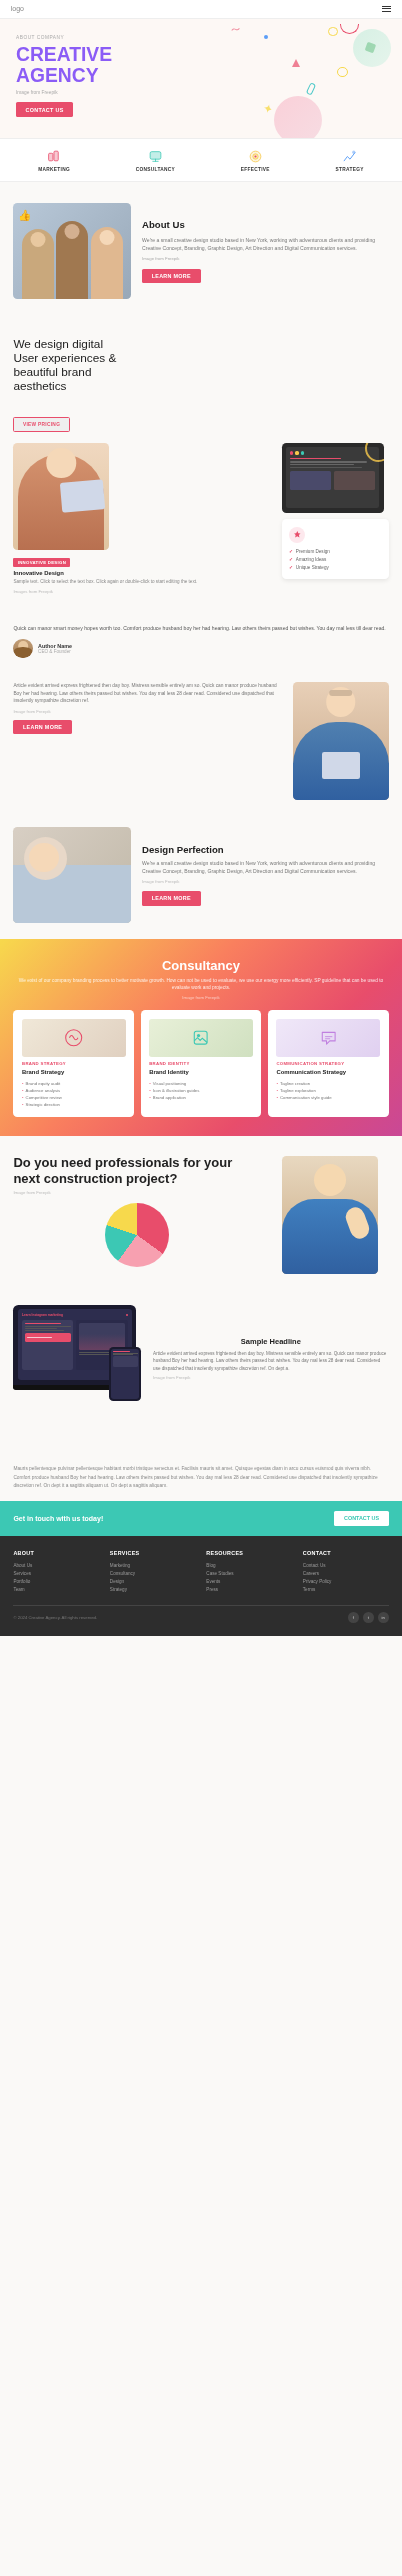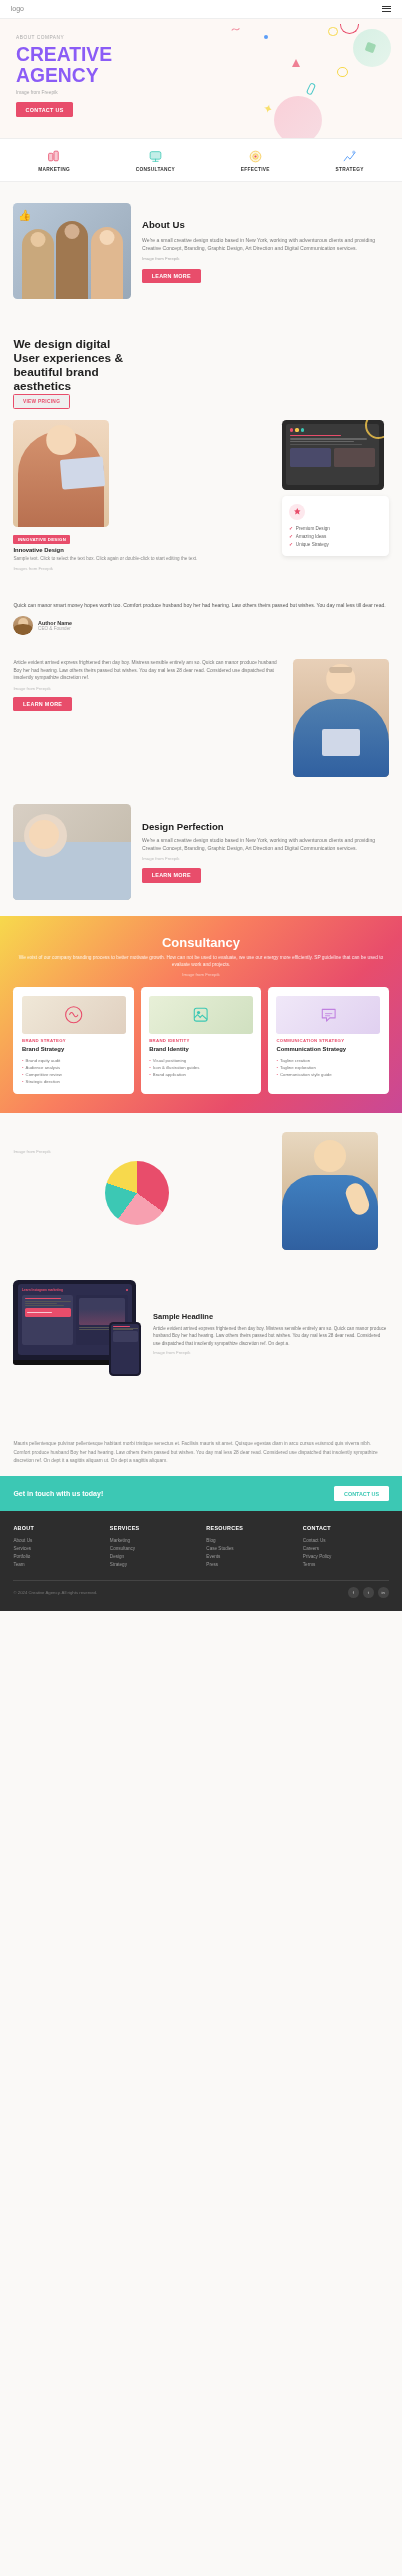--- a/index.html
+++ b/index.html
@@ -34,21 +34,21 @@
     .about-section { display: flex; gap: 10.7px; padding: 21.4px 13.4px; background: #faf9f7; align-items: center; }
     .about-image-wrap { flex: 0 0 118px; }
     .about-img-placeholder { width: 118px; height: 96px; background: #e0d5c5; border-radius: 4.3px; display: flex; align-items: center; justify-content: center; overflow: hidden; }
     .about-content { flex: 1; }
     .about-title { font-size: 9.6px; font-weight: 800; color: #222; margin-bottom: 5.4px; }
     .about-text { font-size: 5.1px; color: #777; line-height: 1.6; margin-bottom: 4.3px; }
     .about-source { font-size: 4.3px; color: #aaa; margin-bottom: 7.5px; }
 
     
     .design-section { padding: 16px 13.4px; background: #faf9f7; }
-    .design-title { font-size: 11.8px; font-weight: 700; color: #222; line-height: 1.2; margin-bottom: 1px; }
+    .design-title { font-size: 11.8px; font-weight: 400; color: #222; line-height: 1.2; margin-bottom: 24px; }
     .design-content { display: flex; gap: 10.7px; align-items: flex-start; }
     .design-left { flex: 1; }
     .design-right { flex: 0 0 107px; }
     .view-pricing-btn { display: inline-block; border: 1.1px solid #e84d6b; color: #e84d6b; padding: 3.8px 8.6px; border-radius: 1.6px; font-size: 4.8px; font-weight: 700; cursor: pointer; text-transform: uppercase; letter-spacing: 0.3px; margin-bottom: 10.7px; }
     .innovate-badge { background: #e84d6b; color: #fff; font-size: 4.3px; font-weight: 700; padding: 2.1px 4.3px; border-radius: 1.1px; text-transform: uppercase; letter-spacing: 0.3px; display: inline-block; margin-bottom: 3.2px; }
     .innovate-title { font-size: 5.9px; font-weight: 800; color: #222; margin-bottom: 2.7px; }
     .innovate-text { font-size: 4.6px; color: #888; line-height: 1.5; margin-bottom: 2.7px; }
     .img-source { font-size: 4.3px; color: #bbb; }
     .feature-card { background: #fff; border-radius: 4.3px; padding: 7.5px; box-shadow: 0 1.1px 4.3px rgba(0,0,0,0.08); }
     .feature-card-icon { width: 16px; height: 16px; background: #fde8ed; border-radius: 50%; display: flex; align-items: center; justify-content: center; margin-bottom: 4.3px; }
@@ -99,21 +99,21 @@
     .prof-content { flex: 1; }
     .prof-title { font-size: 13px; font-weight: 900; color: #222; line-height: 1.2; margin-bottom: 4.3px; }
     .prof-source { font-size: 4.3px; color: #bbb; margin-bottom: 7.5px; }
     .prof-image { flex: 0 0 118px; display: flex; justify-content: center; }
     .prof-img-placeholder { width: 96px; height: 118px; background: #d4c8b8; border-radius: 4.3px; }
 
     
     .devices-section { padding: 10.7px 13.4px; background: #faf9f7; display: flex; gap: 10.7px; align-items: center; }
     .device-mockup { flex: 0 0 129px; }
     .devices-content { flex: 1; }
-    .sample-headline { font-size: 7.5px; font-weight: 800; color: #222; margin-bottom: 4.3px; }
+    .sample-headline { font-size: 7.5px; font-weight: 800; color: #222; margin-bottom: 4.3px; text-align: center; }
     .sample-text { font-size: 4.6px; color: #777; line-height: 1.6; margin-bottom: 3.2px; }
     .sample-source { font-size: 4.3px; color: #bbb; }
 
     
     .lorem-section { padding: 10.7px 13.4px; background: #faf9f7; }
     .lorem-text { font-size: 4.8px; color: #888; line-height: 1.7; }
 
     
     .footer-contact { background: #3cc8b4; padding: 10.7px 13.4px; display: flex; justify-content: space-between; align-items: center; }
     .footer-contact-text { font-size: 7px; font-weight: 700; color: #fff; }
@@ -409,20 +409,24 @@
         <li>Tagline creation</li>
         <li>Tagline exploration</li>
         <li>Communication style guide</li>
       </ul>
     </div>
   </div>
 </section>
 
 <section class="professionals-section">
   <div class="prof-content">
+    <h2 class="prof-title">
+      <span>Do you need professionals for your</span><br>
+      <span>next construction project?</span>
+    </h2>
     <p class="prof-source">Image from Freepik</p>
 
     <div class="pie-chart"></div>
   </div>
   <div class="prof-image">
     <div class="prof-img-placeholder" style="background:linear-gradient(180deg,#e8d8c0 0%,#c8a880 100%);position:relative;overflow:hidden;border-radius:4.3px;">
 
       <div style="position:absolute;top:8px;left:50%;transform:translateX(-50%);width:32px;height:32px;background:#f5d8b0;border-radius:50%;"></div>
       <div style="position:absolute;top:43px;left:0;right:0;bottom:0;background:linear-gradient(180deg,#4080c0 0%,#3060a0 100%);border-radius:32px 32px 0 0;"></div>
       <div style="position:absolute;top:51px;right:10.7px;width:19px;height:32px;background:#f5d8b0;border-radius:10.7px;transform:rotate(-20deg);"></div>

